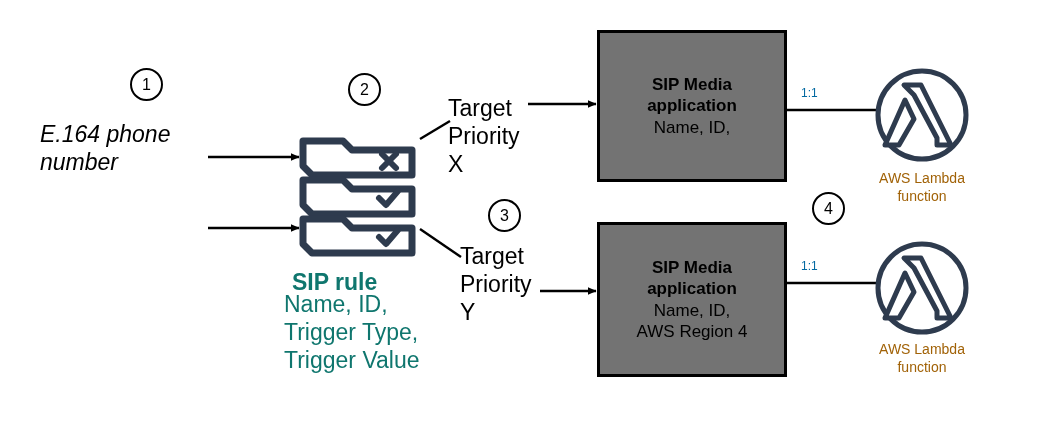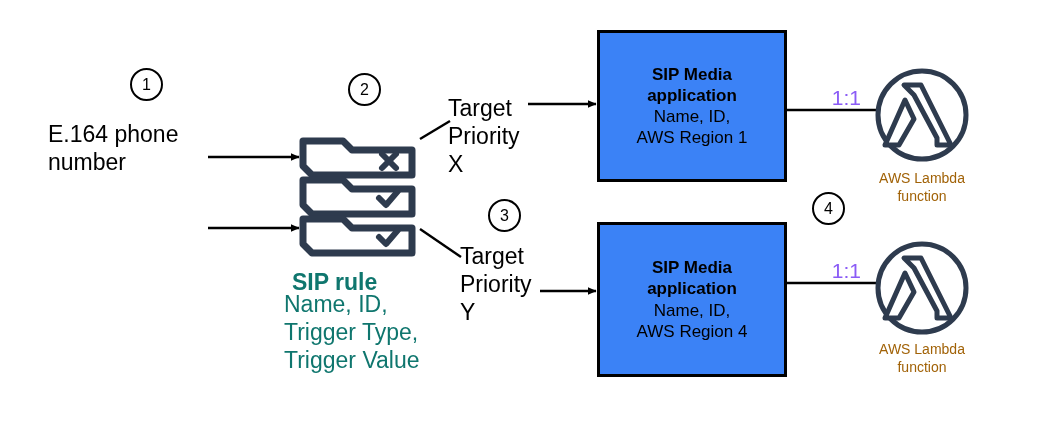--- a/index.html
+++ b/index.html
@@ -45,35 +45,35 @@
     align-items: center;
     justify-content: center;
     font-size: 16px;
     color: #000000;
     background: #ffffff;
   }
   .sma-box {
     position: absolute;
     box-sizing: border-box;
     border: 3px solid #000000;
-    background: #3b82f6;
+    background: #737373;
     display: flex;
     flex-direction: column;
     align-items: center;
     justify-content: center;
     color: #000000;
     font-size: 17px;
     line-height: 1.25;
   }
   .sma-box .b { font-weight: bold; }
   .ratio {
     position: absolute;
-    font-size: 21px;
-    color: #8b5cf6;
-    text-align: right;
+    font-size: 12px;
+    color: #0369a1;
+    text-align: left;
   }
   .lam-cap {
     position: absolute;
     text-align: center;
     color: #a16207;
     font-size: 14px;
     line-height: 1.25;
     white-space: pre-line;
   }
 </style>
@@ -138,38 +138,37 @@
   <div class="badge-num" style="left:348px; top:73px;">
     <span>2</span>
   </div>
   <div class="badge-num" style="left:488px; top:199px;">
     <span>3</span>
   </div>
   <div class="badge-num" style="left:812px; top:192px;">
     <span>4</span>
   </div>
 
-  <div class="txt" style="left:48px; top:120px; width:160px;">E.164 phone
+  <div class="txt" style="left:40px; top:120px; width:160px;font-style:italic;">E.164 phone
 number</div>
 
   <div class="txt navy bold" style="left:292px; top:268px; width:134px;">SIP rule</div>
   <div class="txt navy" style="left:284px; top:290px; width:150px;">Name, ID,
 Trigger Type,
 Trigger Value</div>
 
   <div class="txt" style="left:448px; top:94px; width:84px;">Target
 Priority X</div>
   <div class="txt" style="left:460px; top:242px; width:84px;">Target
 Priority Y</div>
 
   <div class="sma-box" style="left:597px; top:30px; width:190px; height:152px;">
     <div class="b">SIP Media</div>
     <div class="b">application</div>
     <div>Name, ID,</div>
-    <div>AWS Region 1</div>
   </div>
 
   <div class="sma-box" style="left:597px; top:222px; width:190px; height:155px;">
     <div class="b">SIP Media</div>
     <div class="b">application</div>
     <div>Name, ID,</div>
     <div>AWS Region 4</div>
   </div>
 
   <div class="ratio" style="left:801px; top:86px; width:60px;">1:1</div>

